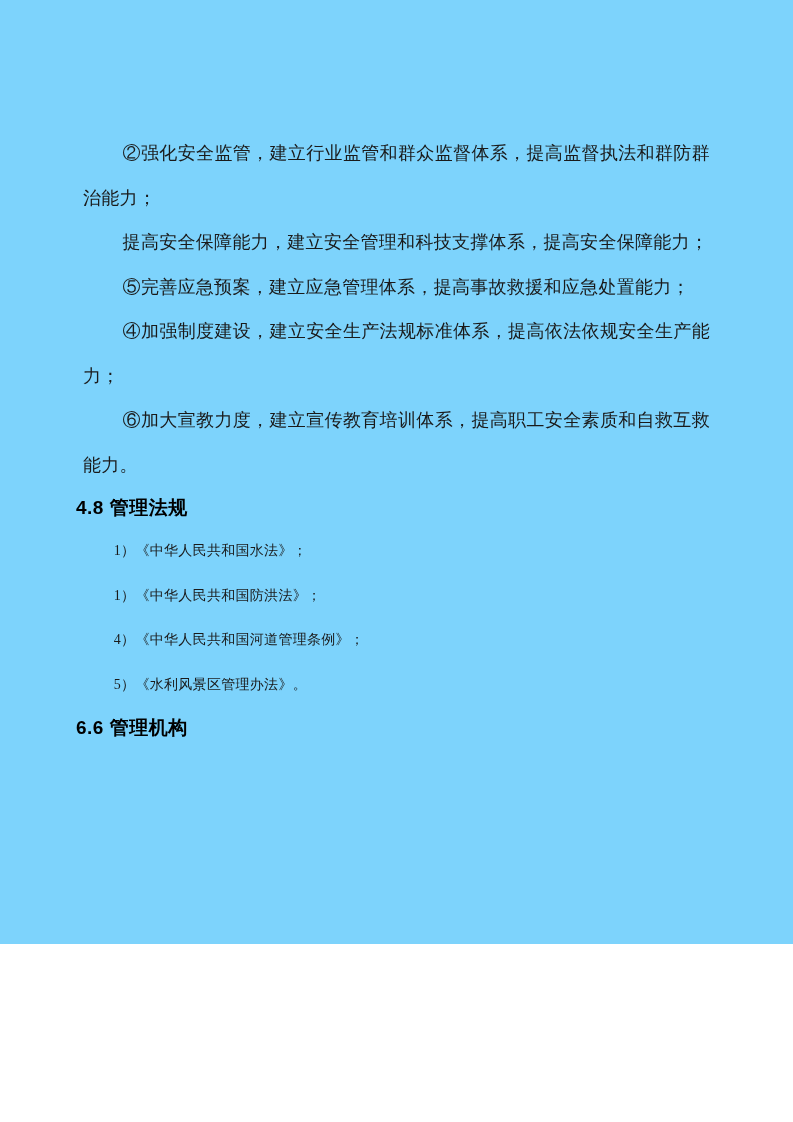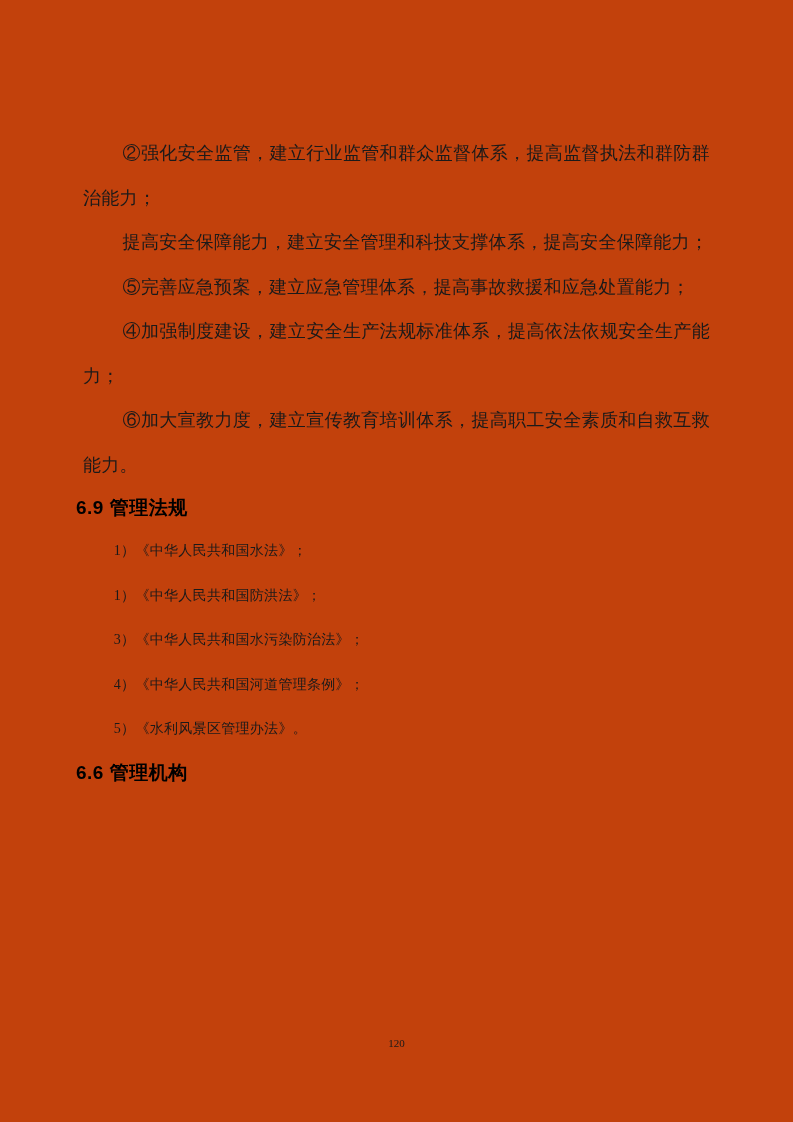--- a/index.html
+++ b/index.html
@@ -3,22 +3,22 @@
 <meta charset="utf-8">
 <style>
   html, body {
     margin: 0;
     padding: 0;
     background: #ffffff;
   }
   .page {
     position: relative;
     width: 793px;
-    height: 1122px;
-    background: #c2410c;
+    height: 944px;
+    background: #7dd3fc;
     color: #000000;
     font-family: "Liberation Serif", "DejaVu Serif", serif;
     overflow: hidden;
   }
   .content {
     position: absolute;
     left: 83px;
     top: 131px;
     width: 627px;
   }
@@ -66,25 +66,24 @@
 
 <div class="page">
   <div class="content">
 
     <p class="body-para">②强化安全监管，建立行业监管和群众监督体系，提高监督执法和群防群治能力；</p>
     <p class="body-para">提高安全保障能力，建立安全管理和科技支撑体系，提高安全保障能力；</p>
     <p class="body-para">⑤完善应急预案，建立应急管理体系，提高事故救援和应急处置能力；</p>
     <p class="body-para">④加强制度建设，建立安全生产法规标准体系，提高依法依规安全生产能力；</p>
     <p class="body-para">⑥加大宣教力度，建立宣传教育培训体系，提高职工安全素质和自救互救能力。</p>
 
-    <h2 class="section-heading">6.9 管理法规</h2>
+    <h2 class="section-heading">4.8 管理法规</h2>
 
     <p class="list-line">1）《中华人民共和国水法》；</p>
     <p class="list-line">1）《中华人民共和国防洪法》；</p>
-    <p class="list-line">3）《中华人民共和国水污染防治法》；</p>
     <p class="list-line">4）《中华人民共和国河道管理条例》；</p>
     <p class="list-line">5）《水利风景区管理办法》。</p>
 
     <h2 class="section-heading">6.6 管理机构</h2>
 
 
   </div>
 
   <div class="page-footer">120</div>
 </div>

